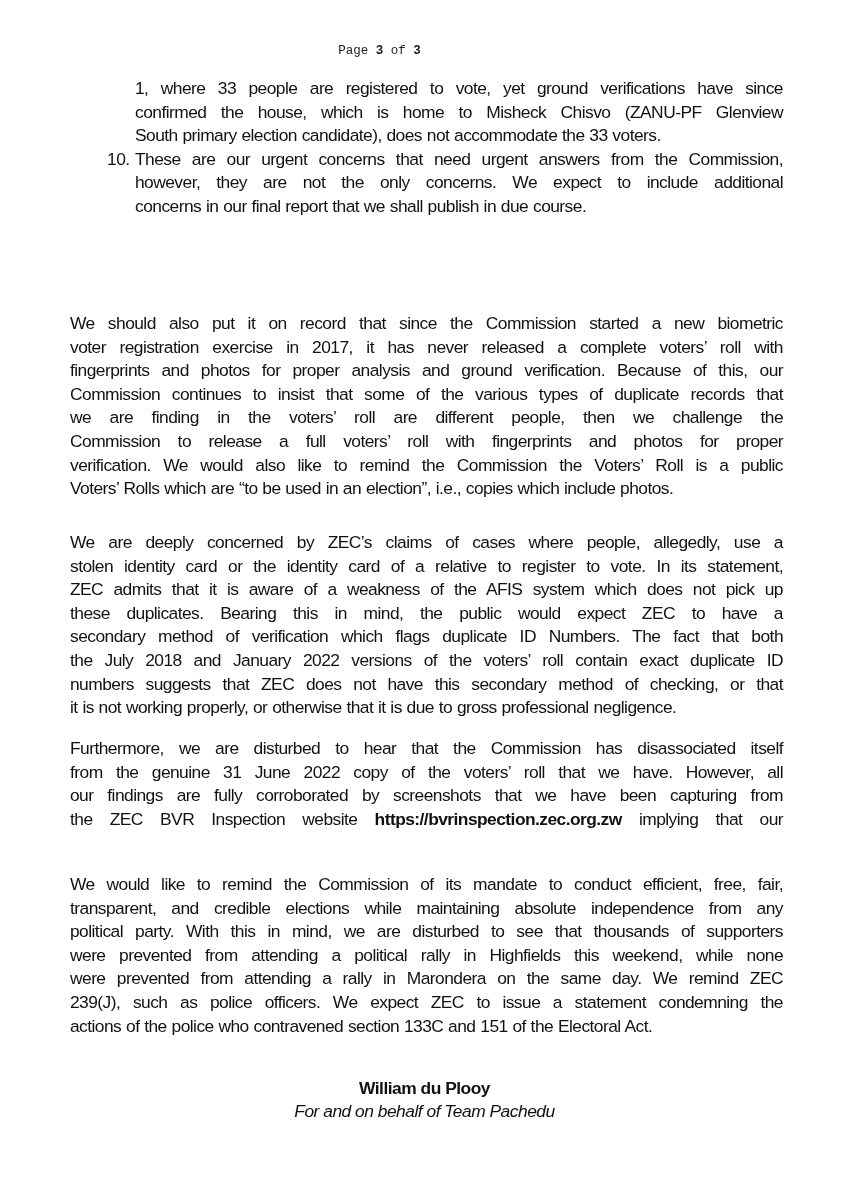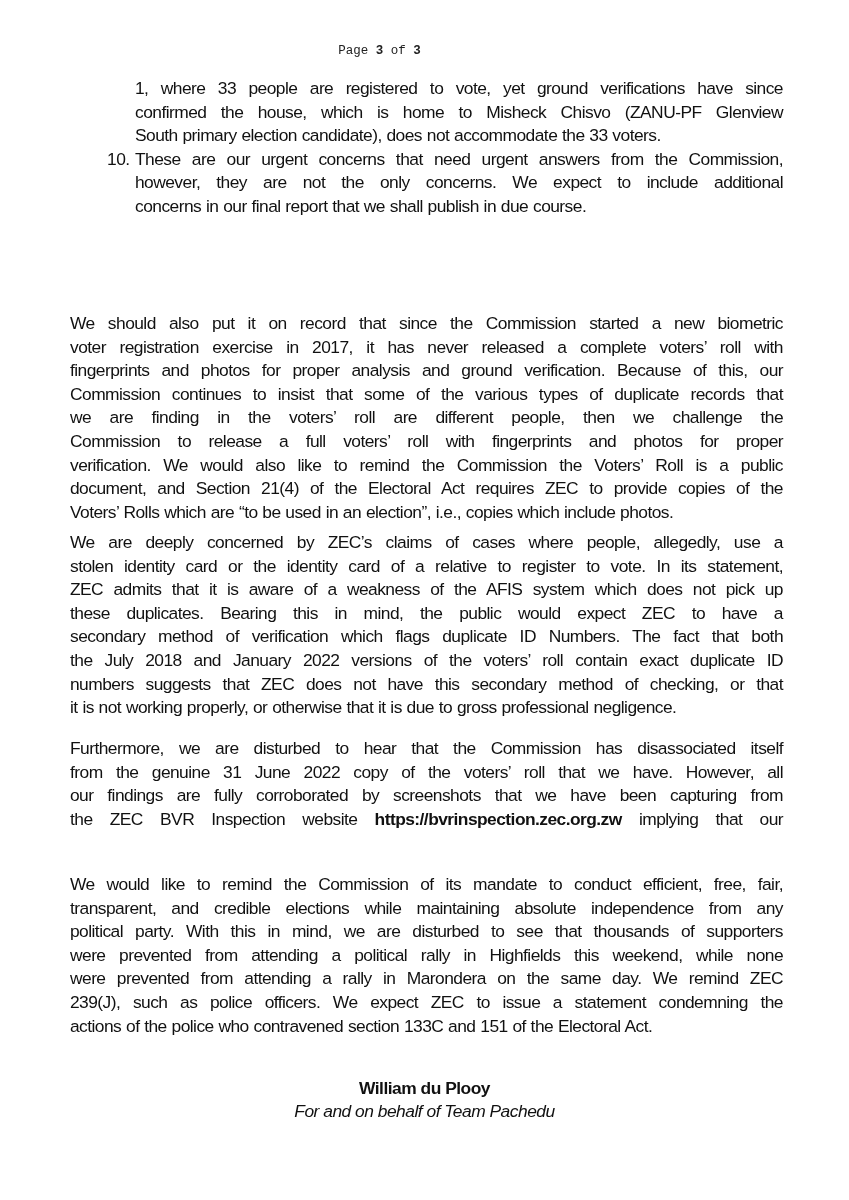--- a/index.html
+++ b/index.html
@@ -119,21 +119,20 @@
 </div>
 
 <div class="para body-text" style="top:276px;margin-top:36px;">
   <span class="ln" style="display: block;">We should also put it on record that since the Commission started a new biometric</span>
   <span class="ln" style="display: block;">voter registration exercise in 2017, it has never released a complete voters’ roll with</span>
   <span class="ln" style="display: block;">fingerprints and photos for proper analysis and ground verification. Because of this, our</span>
   <span class="ln" style="display: block;">Commission continues to insist that some of the various types of duplicate records that</span>
   <span class="ln" style="display: block;">we are finding in the voters’ roll are different people, then we challenge the</span>
   <span class="ln" style="display: block;">Commission to release a full voters’ roll with fingerprints and photos for proper</span>
   <span class="ln" style="display: block;">verification. We would also like to remind the Commission the Voters’ Roll is a public</span>
-  <span class="ln" style="display: block;">document, and Section 21(4) of the Electoral Act requires ZEC to provide copies of the</span>
   <span class="ln last" style="display: block;">Voters’ Rolls which are “to be used in an election”, i.e., copies which include photos.</span>
 </div>
 
 <div class="para body-text" style="top:531px;">
   <span class="ln" style="display: block;">We are deeply concerned by ZEC’s claims of cases where people, allegedly, use a</span>
   <span class="ln" style="display: block;">stolen identity card or the identity card of a relative to register to vote. In its statement,</span>
   <span class="ln" style="display: block;">ZEC admits that it is aware of a weakness of the AFIS system which does not pick up</span>
   <span class="ln" style="display: block;">these duplicates. Bearing this in mind, the public would expect ZEC to have a</span>
   <span class="ln" style="display: block;">secondary method of verification which flags duplicate ID Numbers. The fact that both</span>
   <span class="ln" style="display: block;">the July 2018 and January 2022 versions of the voters’ roll contain exact duplicate ID</span>

